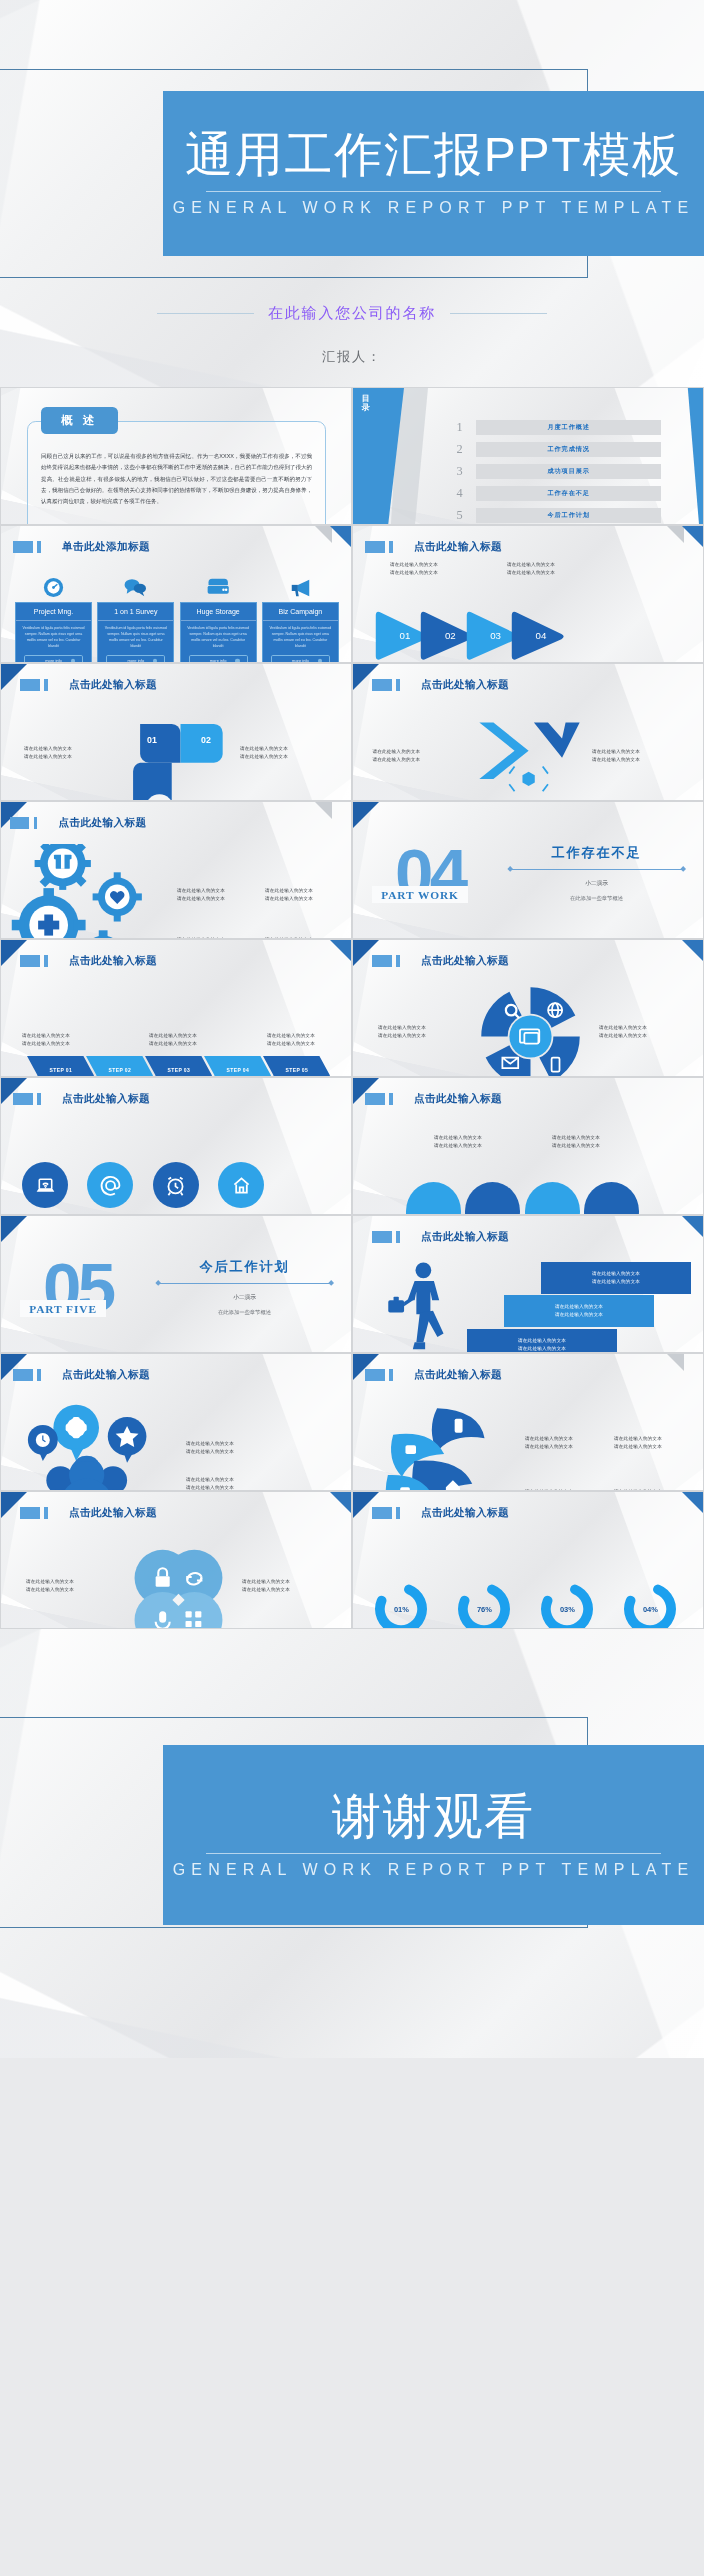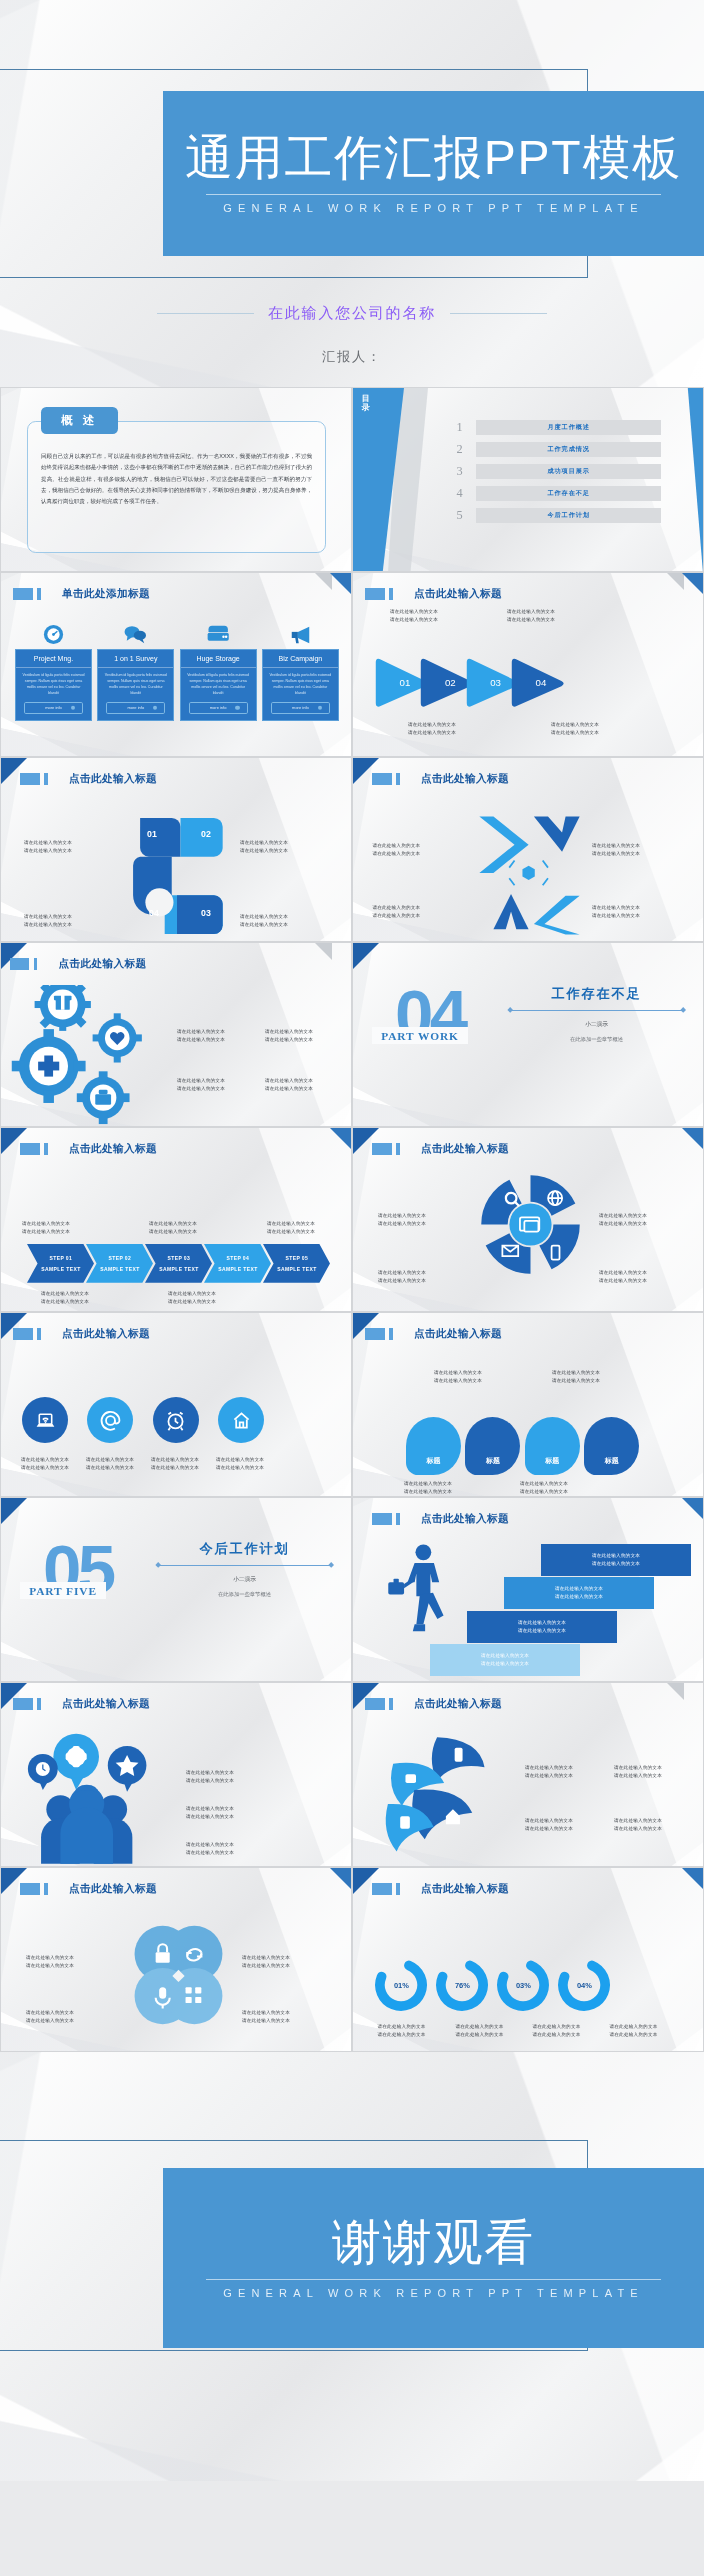--- a/index.html
+++ b/index.html
@@ -49,37 +49,37 @@
     position:absolute; left:163px; top:91px; width:541px; height:165px;
     background:#4a96d2; display:flex; flex-direction:column;
     align-items:center; justify-content:center;
   }
   .hero-cn {
     color:#fff; font-size:48px; font-weight:400; letter-spacing:1.8px;
     line-height:1.05; white-space:nowrap;
   }
   .hero-rule { width:84%; height:0.9px; background:rgba(255,255,255,.6); margin:10.6px 0 8px; }
   .hero-en {
-    color:#e2eff9; font-size:11px; letter-spacing:6.2px; white-space:nowrap;
+    color:#e2eff9; font-size:16px; letter-spacing:6.2px; white-space:nowrap;
   }
   .hero-sub {
     position:absolute; left:0; right:0; top:304px;
     display:flex; align-items:center; justify-content:center; gap:14px;
   }
   .hero-sub .ln { width:97px; height:0.9px; background:#b9cfdf; }
   .hero-sub .tx { font-size:15px; color:#8b5cf6; letter-spacing:1.8px; }
   .hero-person {
     position:absolute; left:0; right:0; top:348px; text-align:center;
     font-size:13.2px; color:#6a6e73; letter-spacing:1.8px;
   }
 
   
   .grid { display:grid; grid-template-columns:1fr 1fr; }
   .slide {
-    position:relative; width:352px; height:185px; overflow:hidden;
+    position:relative; width:352px; height:138px; overflow:hidden;
     border:0.9px solid #d3d5d8; background:#f3f4f5;
   }
   .slide .poly { inset:0; }
 
   
   .corner-tl, .corner-tr {
     position:absolute; width:0; height:0; z-index:3;
   }
   .corner-tl { left:0; top:0; border-top:26.4px solid #1f5fa8; border-right:26.4px solid transparent; }
   .corner-tr { right:0; top:0; border-top:21px solid #2f76bd; border-left:21px solid transparent; }
@@ -211,21 +211,21 @@
   
   .people { position:absolute; left:19.4px; top:40px; width:158px; height:141px;}
 
   
   .leaves { position:absolute; left:26.4px; top:49px; width:132px; height:123px;}
 
   
   .quad { position:absolute; left:123px; top:49px; width:109px; height:116px;}
 
   
-  .donuts { position:absolute; left:19.4px; top:88px; display:flex; gap:3px;}
+  .donuts { position:absolute; left:19.4px; top:88px; display:flex; gap:25px;}
   .donut { position:relative; width:58px; height:58px;}
   .donut .lbl { position:absolute; inset:0; display:flex; align-items:center; justify-content:center;
      font-size:7.5px; color:#17569e; font-weight:bold;}
 </style>
 </head>
 <body>
 
 <div class="sheet">
 
   <div class="hero">

